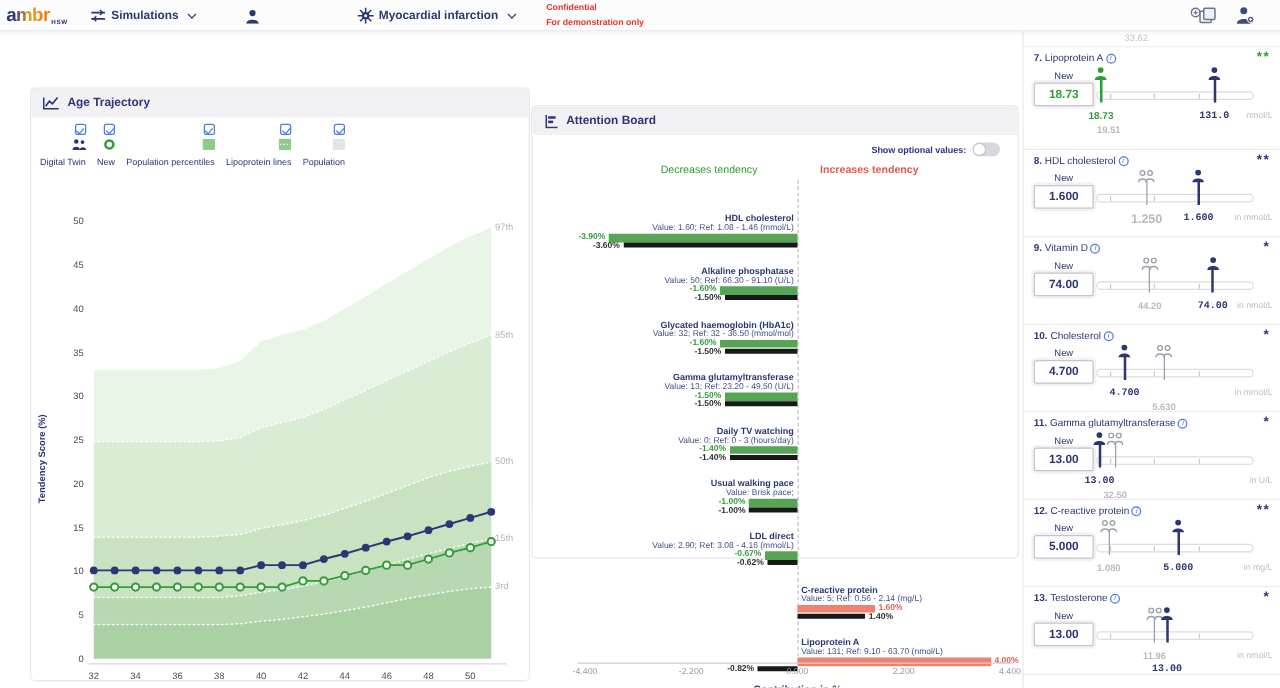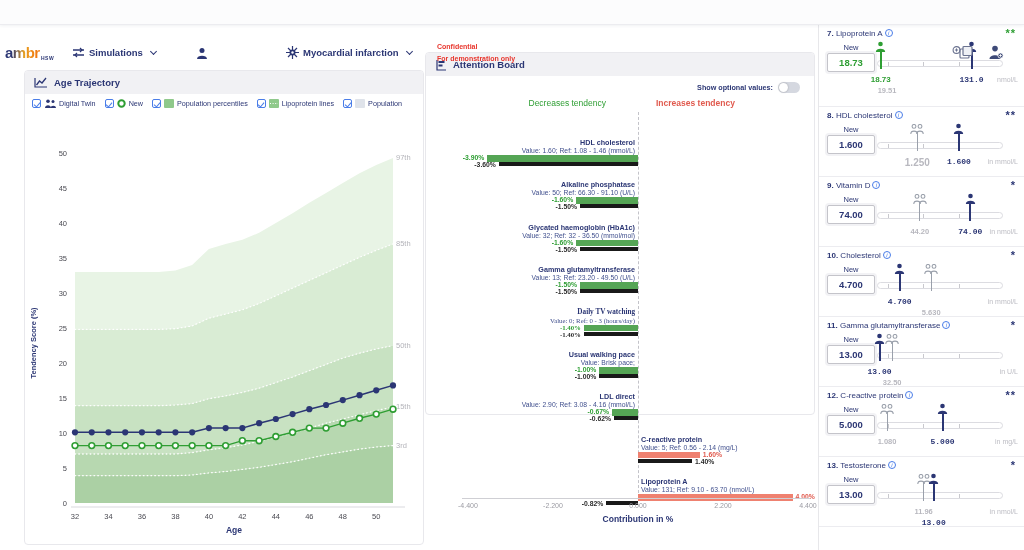--- a/index.html
+++ b/index.html
@@ -1,34 +1,34 @@
 <!DOCTYPE html>
 <html><head>
 <meta charset="utf-8">
 <style>
   * { margin:0; padding:0; box-sizing:border-box; }
   html,body { width:1024px; height:550px; background:#ffffff; font-family:"Liberation Sans", sans-serif; overflow:hidden; position:relative; }
 
   
   #app-header { position:absolute; left:0; top:0; width:1024px; height:25px; background:#fcfcfd; border-bottom:1px solid #ececf0; box-shadow:0 1px 3px rgba(40,50,90,.07); z-index:20; }
-  .hdr-item { position:absolute; top:0; height:25px; display:flex; align-items:center; gap:4px; color:#2b3674; font-weight:bold;margin-top:40px; }
+  .hdr-item { position:absolute; top:0; height:25px; display:flex; align-items:center; gap:4px; color:#2b3674; font-weight:bold; }
   .logo-text { font-size:15px; font-weight:bold; background:linear-gradient(90deg,#2b3674 18%,#e8a020 55%,#f07b12 90%); -webkit-background-clip:text; background-clip:text; color:transparent; letter-spacing:-0.5px; }
   .logo-sub { position:absolute; left:36px; top:15px; font-size:5px; color:#2b3674; letter-spacing:.5px; }
   .chev { width:5px; height:5px; border-right:1.6px solid #2b3674; border-bottom:1.6px solid #2b3674; transform:rotate(45deg); margin-left:4px; margin-top:-3px; }
   .conf { font-size:7px; line-height:8px; color:#e8352c; font-weight:bold; }
 
   
   .panel { position:absolute; background:#fff; border:1px solid #e8e8ec; border-radius:4px; }
   .panel-header { height:23px; background:#f1f1f4; display:flex; align-items:center; gap:6px; padding:0 9px; color:#2b3674; font-weight:bold; font-size:9.5px; border-radius:3px 3px 0 0; }
 
   #age-panel { left:24px; top:70px; width:400px; height:475px; }
-  #attention-panel { left:425px; top:52px; width:390px; height:363px; }
+  #attention-panel { left:425px; top:84px; width:390px; height:363px; }
 
   .legend-row { display:flex; gap:9px; padding:5px 7px 3px 7px; font-size:7.2px; color:#2b3674; align-items:center; flex-wrap:nowrap; }
-  .legend-item { display:flex; align-items:flex-start; gap:3px; white-space:nowrap; }
+  .legend-item { display:flex; align-items:flex-end; gap:3px; white-space:nowrap;flex-direction:column; }
   .cbx { width:9px; height:9px; border:1.4px solid #4a7de8; border-radius:2px; position:relative; background:#fff; flex:0 0 auto; }
   .cbx:after { content:""; position:absolute; left:1.5px; top:0.5px; width:3px; height:5px; border-right:1.6px solid #4a7de8; border-bottom:1.6px solid #4a7de8; transform:rotate(40deg); }
 
   
   #ab-area { position:relative; width:100%; height:450px; font-size:7px; }
   .toggle-row { position:absolute; right:14px; top:6px; display:flex; align-items:center; gap:5px; color:#2b3674; font-size:7.2px; font-weight:bold; }
   .toggle-pill { width:22px; height:11px; border-radius:6px; background:#d5d8e0; position:relative; }
   .toggle-knob { position:absolute; left:1px; top:1px; width:9px; height:9px; border-radius:50%; background:#fff; box-shadow:0 0 2px rgba(0,0,0,.3); }
   .col-neg { position:absolute; left:40px; top:22px; width:140px; text-align:right; color:#2e9e33; font-size:8.5px; font-weight:normal; }
   .col-pos { position:absolute; left:230px; top:22px; color:#e05a4e; font-size:8.5px; font-weight:bold; }
@@ -300,21 +300,21 @@
           <div class="ab-p2" style="right:238.96px">-1.50%</div>
         </div>
         <div class="ab-row" style="top: 189.2px;">
           <div class="ab-name" style="right:181px">Gamma glutamyltransferase</div>
           <div class="ab-val" style="right:181px">Value: 13;  Ref: 23.20 - 49.50 (U/L)</div>
           <div class="ab-bar1" style="left:154.04px;width:57.96px;background:#55a555"></div>
           <div class="ab-p1" style="right:238.96px;color:#2e9e33">-1.50%</div>
           <div class="ab-bar2" style="left:154.04px;width:57.96px"></div>
           <div class="ab-p2" style="right:238.96px">-1.50%</div>
         </div>
-        <div class="ab-row" style="top: 231.6px; font-family: Liberation Serif, serif;">
+        <div class="ab-row" style="top: 231.6px;">
           <div class="ab-name" style="right:181px">Daily TV watching</div>
           <div class="ab-val" style="right:181px">Value: 0;  Ref: 0 - 3 (hours/day)</div>
           <div class="ab-bar1" style="left:157.904px;width:54.096px;background:#55a555"></div>
           <div class="ab-p1" style="right:235.096px;color:#2e9e33">-1.40%</div>
           <div class="ab-bar2" style="left:157.904px;width:54.096px"></div>
           <div class="ab-p2" style="right:235.096px">-1.40%</div>
         </div>
         <div class="ab-row" style="top: 274px;">
           <div class="ab-name" style="right:181px">Usual walking pace</div>
           <div class="ab-val" style="right:181px">Value: Brisk pace;</div>
@@ -354,20 +354,23 @@
         <span class="ab-tick" style="left: 126.992px;">-2.200</span>
         <span class="ab-tick" style="left: 212px;">0.000</span>
         <span class="ab-tick" style="left: 297.008px;">2.200</span>
         <span class="ab-tick" style="left: 382.016px;">4.400</span>
       </div>
     <div id="ab-xlabel">Contribution in %</div>
   </div>
 </section>
 
 <aside id="right-panel">
+  <div class="partial-strip">
+    <span class="partial-val">33.62</span>
+  </div>
   <div id="bio-items">
       <div class="bio-item tall">
         <div class="bio-title"><b>7.</b> Lipoprotein A<span class="info-i">i</span></div>
         <div class="bio-stars" style="color:#2e9e33">**</div>
         <div class="bio-new">New</div>
         <div class="bio-box" style="color:#2e9e33">18.73</div>
         <div class="bio-track">
           <div class="bio-tick" style="left:10.08px"></div>
           <div class="bio-tick" style="left:45.36px"></div>
           <div class="bio-tick" style="left:80.64px"></div>

